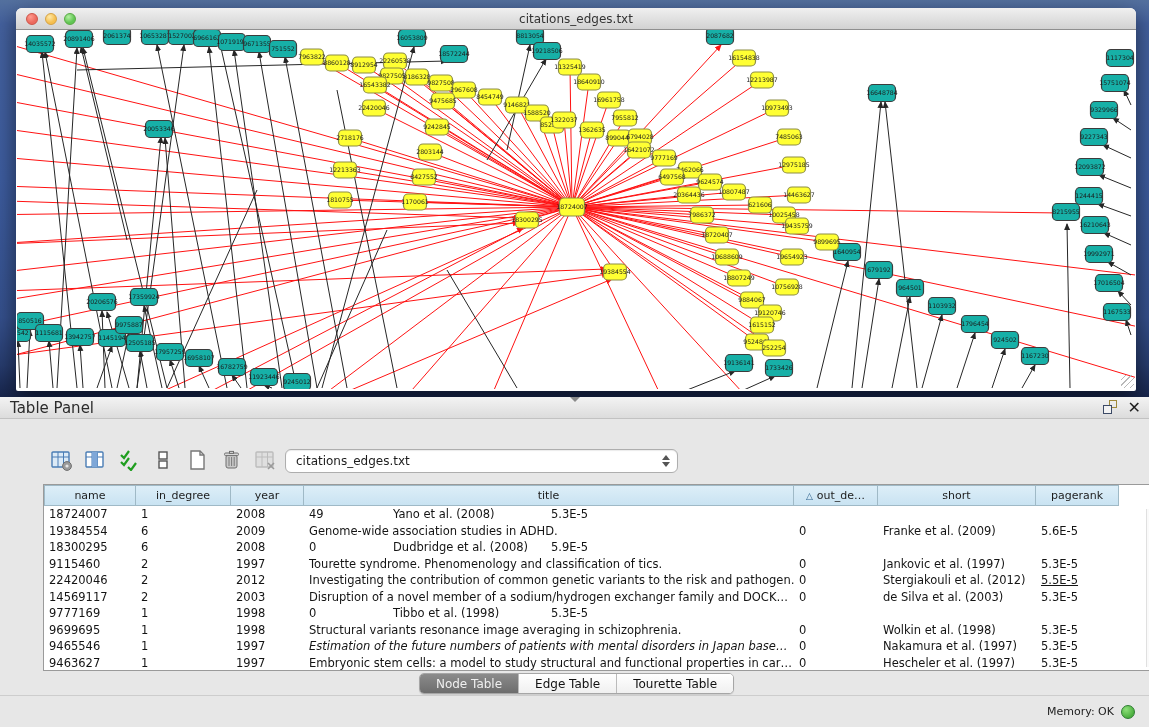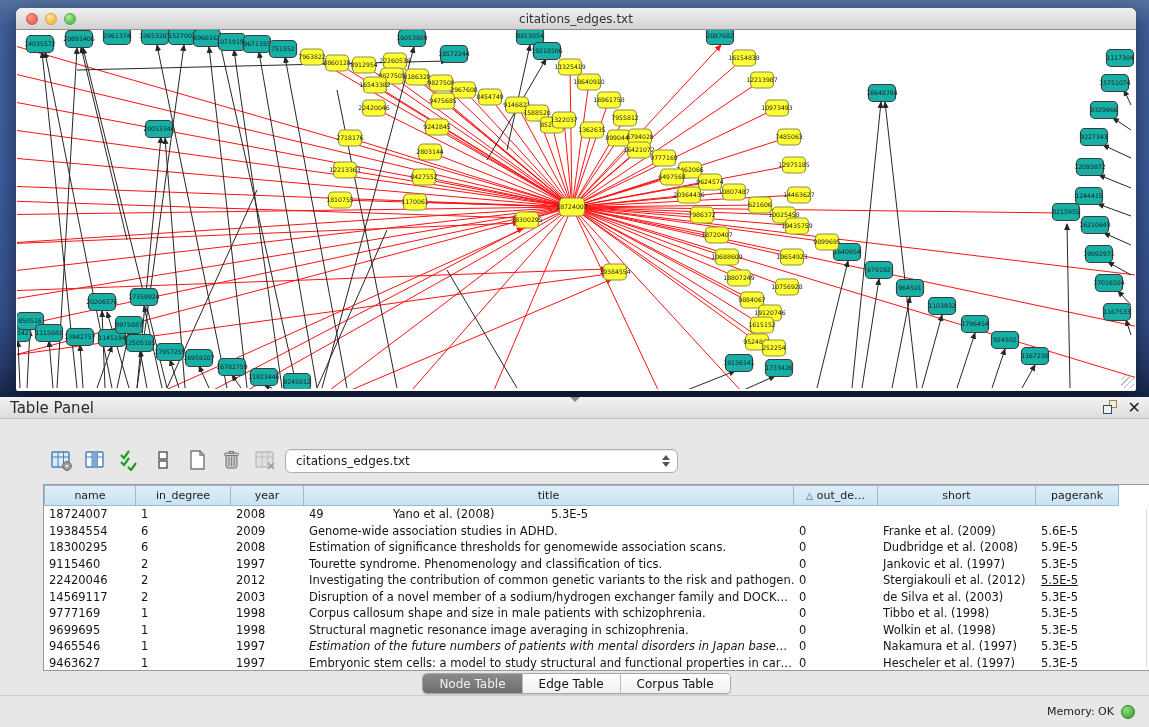--- a/index.html
+++ b/index.html
@@ -833,21 +833,20 @@
             <div class="td" style="width: 73px;">2009</div>
             <div class="td" style="width: 490px;">Genome-wide association studies in ADHD.</div>
             <div class="td" style="width: 84px;">0</div>
             <div class="td" style="width: 158px;">Franke et al. (2009)</div>
             <div class="td" style="width: 83px;">5.6E-5</div>
           </div>
           <div class="tr">
             <div class="td" style="width: 92px;">18300295</div>
             <div class="td" style="width: 95px;">6</div>
             <div class="td" style="width: 73px;">2008</div>
-            <div class="td" style="width: 490px;">Estimation of significance thresholds for genomewide association scans.</div>
             <div class="td" style="width: 84px;">0</div>
             <div class="td" style="width: 158px;">Dudbridge et al. (2008)</div>
             <div class="td" style="width: 83px;">5.9E-5</div>
           </div>
           <div class="tr">
             <div class="td" style="width: 92px;">9115460</div>
             <div class="td" style="width: 95px;">2</div>
             <div class="td" style="width: 73px;">1997</div>
             <div class="td" style="width: 490px;">Tourette syndrome. Phenomenology and classification of tics.</div>
             <div class="td" style="width: 84px;">0</div>
@@ -869,30 +868,29 @@
             <div class="td" style="width: 73px;">2003</div>
             <div class="td" style="width: 490px;">Disruption of a novel member of a sodium/hydrogen exchanger family and DOCK…</div>
             <div class="td" style="width: 84px;">0</div>
             <div class="td" style="width: 158px;">de Silva et al. (2003)</div>
             <div class="td" style="width: 83px;">5.3E-5</div>
           </div>
           <div class="tr">
             <div class="td" style="width: 92px;">9777169</div>
             <div class="td" style="width: 95px;">1</div>
             <div class="td" style="width: 73px;">1998</div>
-            <div class="td" style="width: 490px;">Corpus callosum shape and size in male patients with schizophrenia.</div>
             <div class="td" style="width: 84px;">0</div>
             <div class="td" style="width: 158px;">Tibbo et al. (1998)</div>
             <div class="td" style="width: 83px;">5.3E-5</div>
           </div>
           <div class="tr">
             <div class="td" style="width: 92px;">9699695</div>
             <div class="td" style="width: 95px;">1</div>
             <div class="td" style="width: 73px;">1998</div>
-            <div class="td" style="width: 490px;">Structural magnetic resonance image averaging in schizophrenia.</div>
+            <div class="td" style="width: 490px;">Structural variants resonance image averaging in schizophrenia.</div>
             <div class="td" style="width: 84px;">0</div>
             <div class="td" style="width: 158px;">Wolkin et al. (1998)</div>
             <div class="td" style="width: 83px;">5.3E-5</div>
           </div>
           <div class="tr">
             <div class="td" style="width: 92px;">9465546</div>
             <div class="td" style="width: 95px;">1</div>
             <div class="td" style="width: 73px;">1997</div>
             <div class="td" style="width: 490px; font-style: italic;">Estimation of the future numbers of patients with mental disorders in Japan base…</div>
             <div class="td" style="width: 84px;">0</div>
@@ -911,21 +909,21 @@
         </div>
       <div class="vscroll">
         <div class="vthumb"></div>
       </div>
     </div>
 
     <div class="tab-bar">
       <div class="seg" id="tab-seg">
           <div class="tab active">Node Table</div>
           <div class="tab">Edge Table</div>
-          <div class="tab">Corpus Table</div>
+          <div class="tab">Tourette Table</div>
         </div>
     </div>
 
     <div class="status-bar">
       <span class="mem-label">Memory: OK</span>
       <span class="mem-dot"></span>
     </div>
   </div>
 </div>
 

